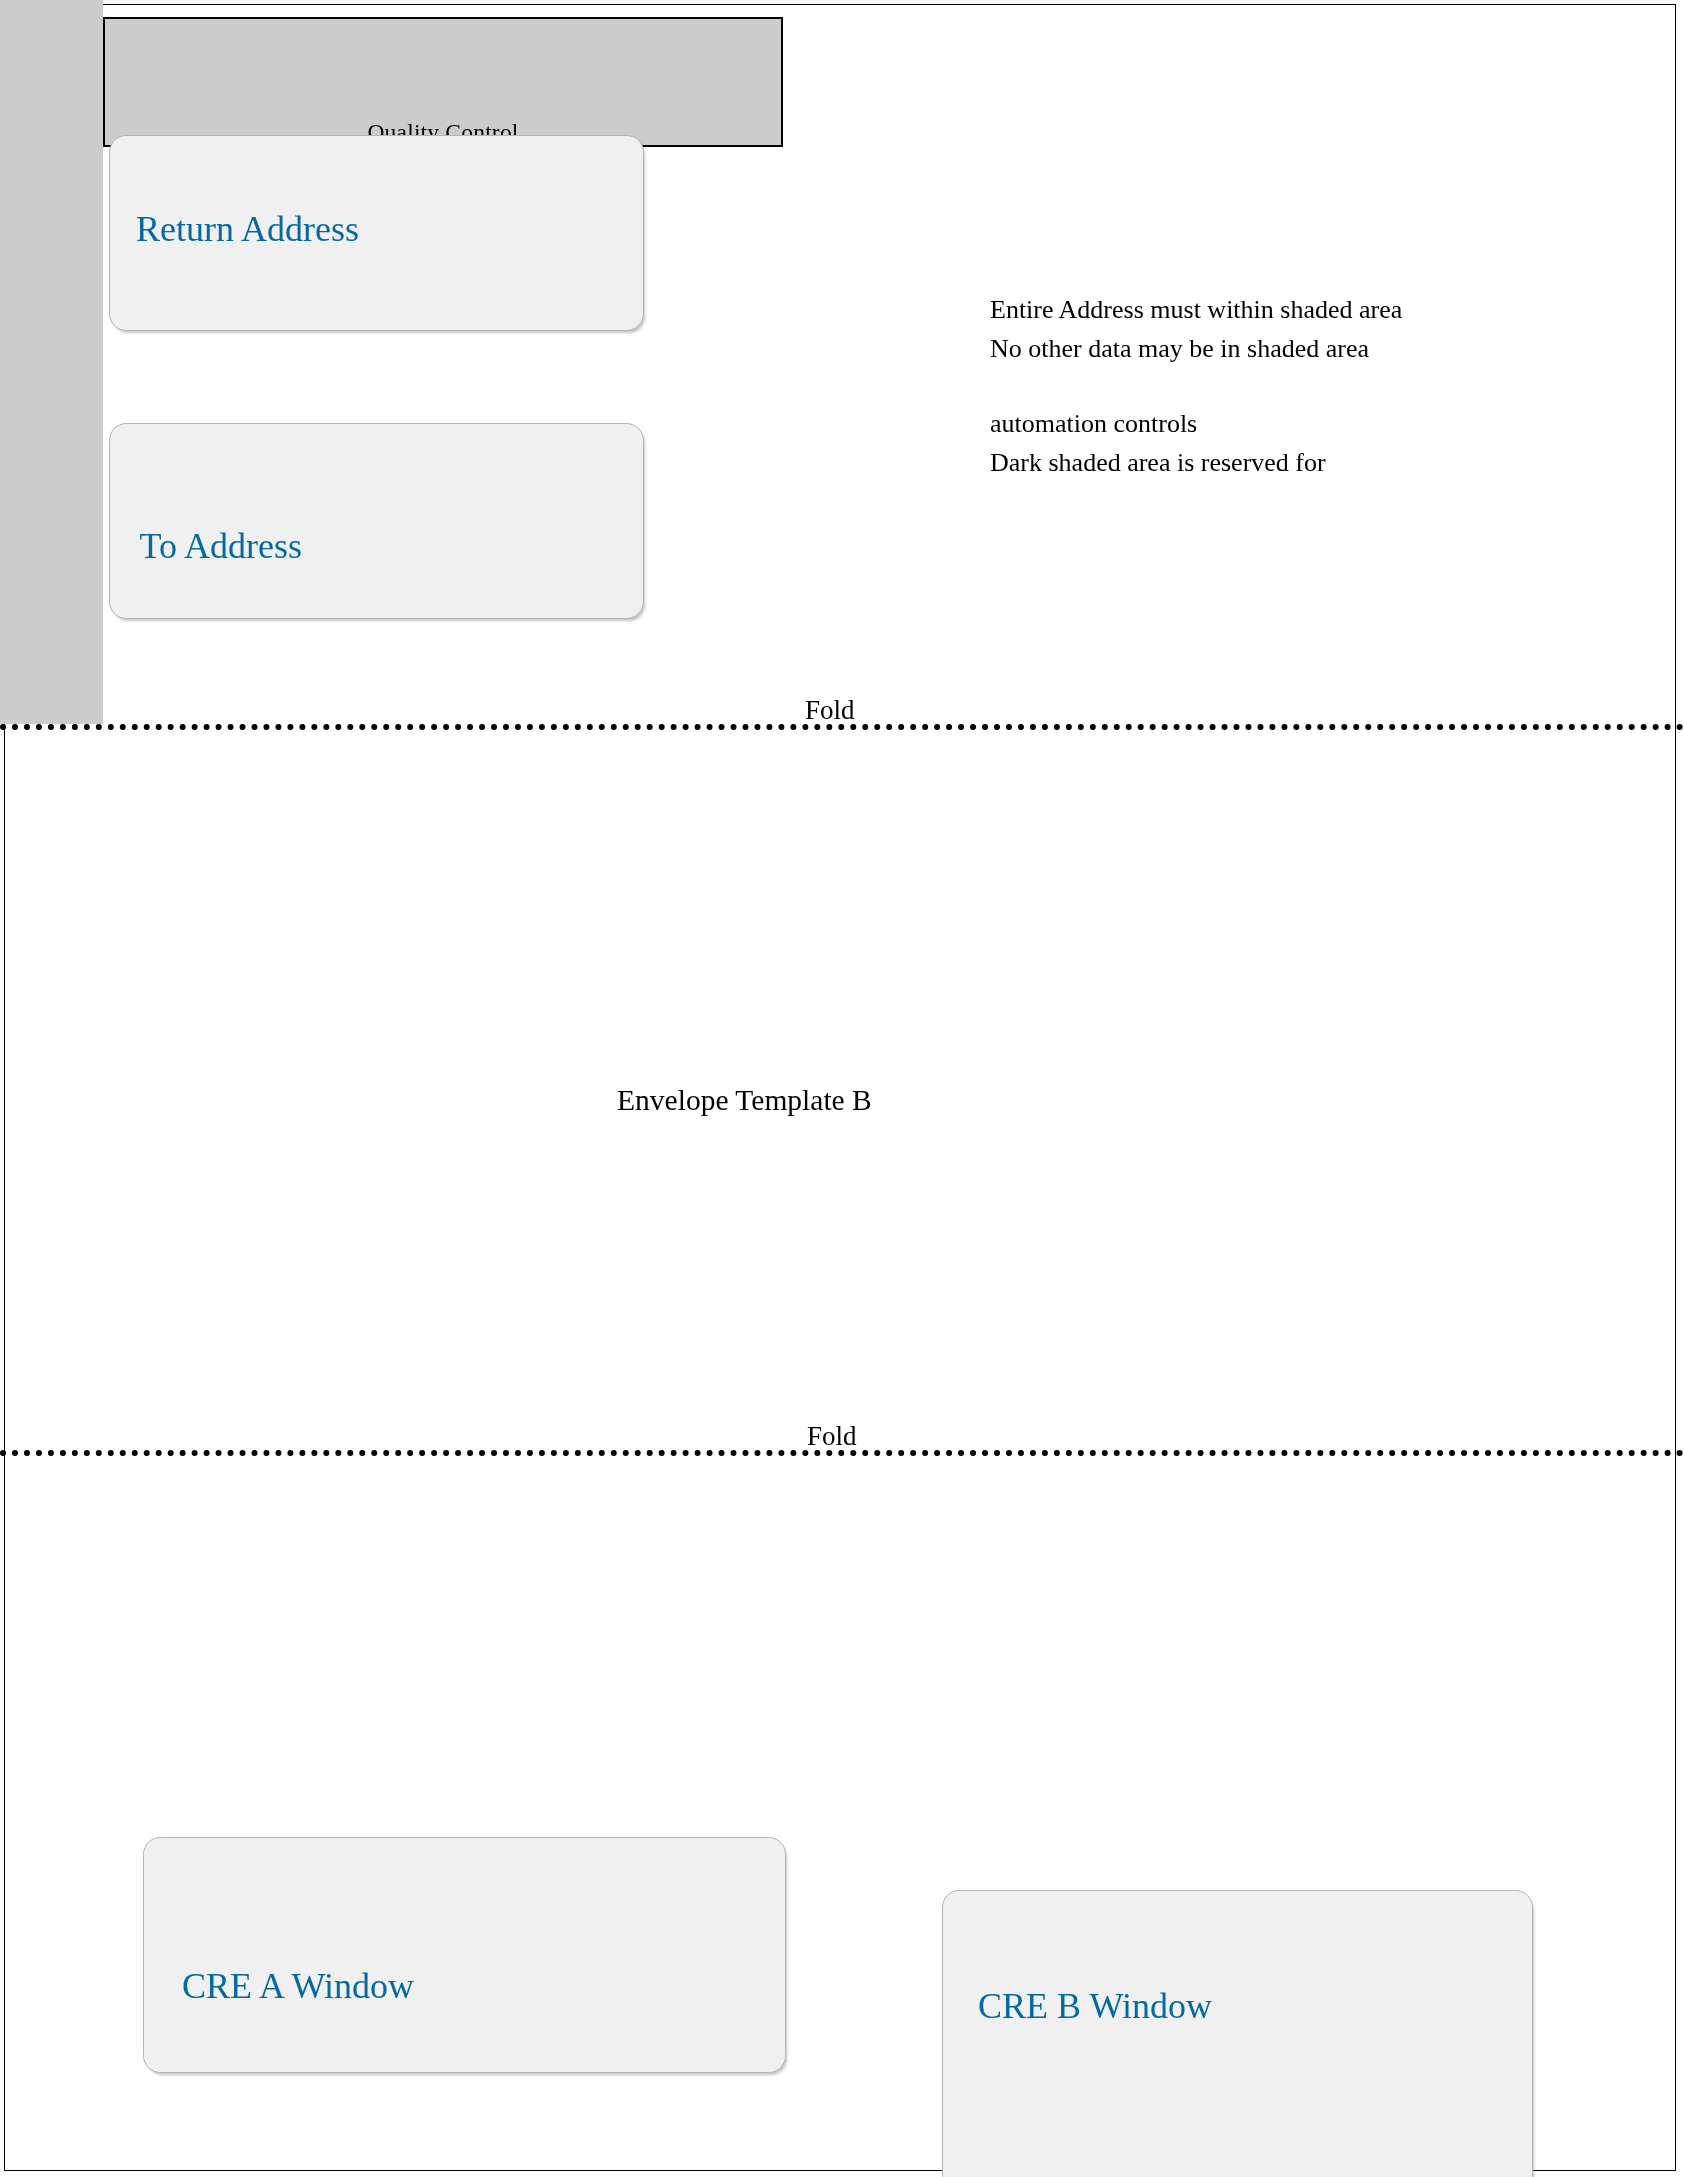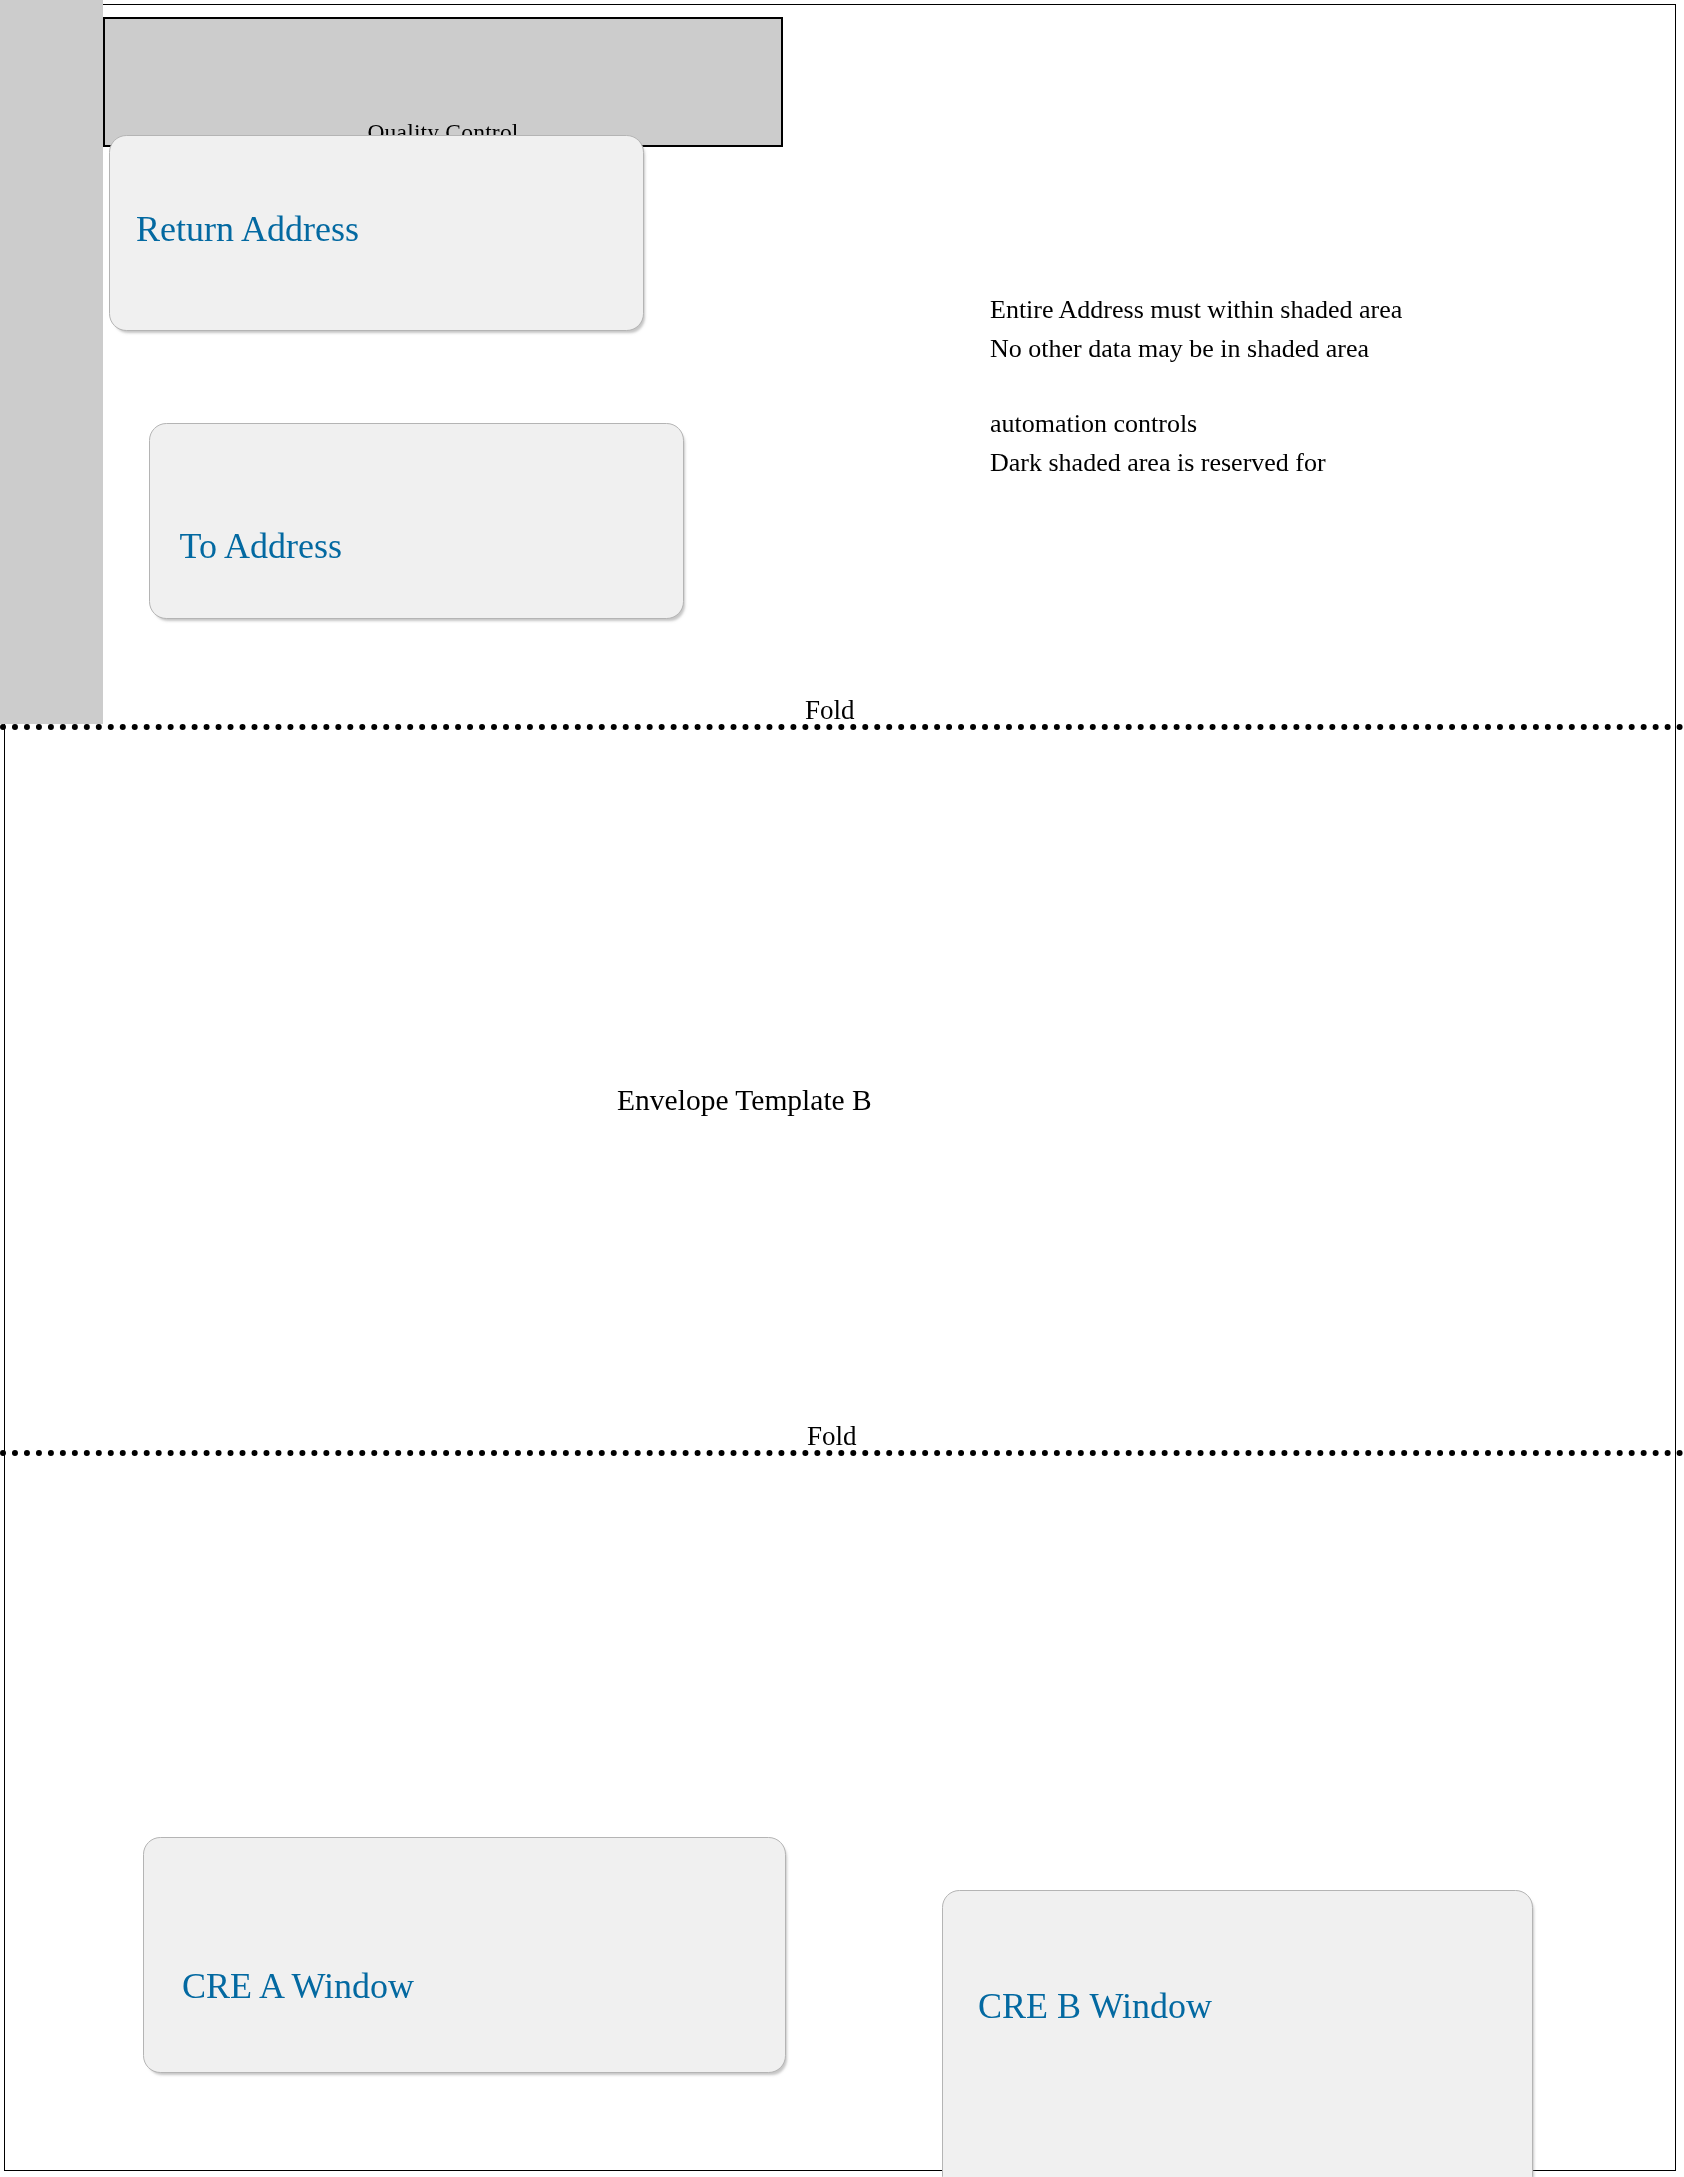--- a/index.html
+++ b/index.html
@@ -81,21 +81,21 @@
     position: absolute;
     font-size: 36px;
     line-height: 1;
     white-space: nowrap;
     color: #0369a1;
   }
 
   .box-return  { left: 109px;  top: 135px;  width: 535px;  height: 196px; }
   .box-return  .rbox-label { left: 26px; top: 75px; }
 
-  .box-to      { left: 109px;  top: 423px;  width: 535px;  height: 196px; margin-left: 40px; }
+  .box-to      { left: 109px;  top: 423px;  width: 535px;  height: 196px; }
   .box-to      .rbox-label { left: 29.5px; top: 104px; }
 
   .box-cre-a   { left: 143px;  top: 1837px; width: 643px;  height: 236px; }
   .box-cre-a   .rbox-label { left: 38px; top: 100px; margin-top: 30px; }
 
   .box-cre-b   { left: 942px; top: 1890px; width: 591px;  height: 304px; }
   .box-cre-b   .rbox-label { left: 35px; top: 97px; }
 
   
   .note-block {

